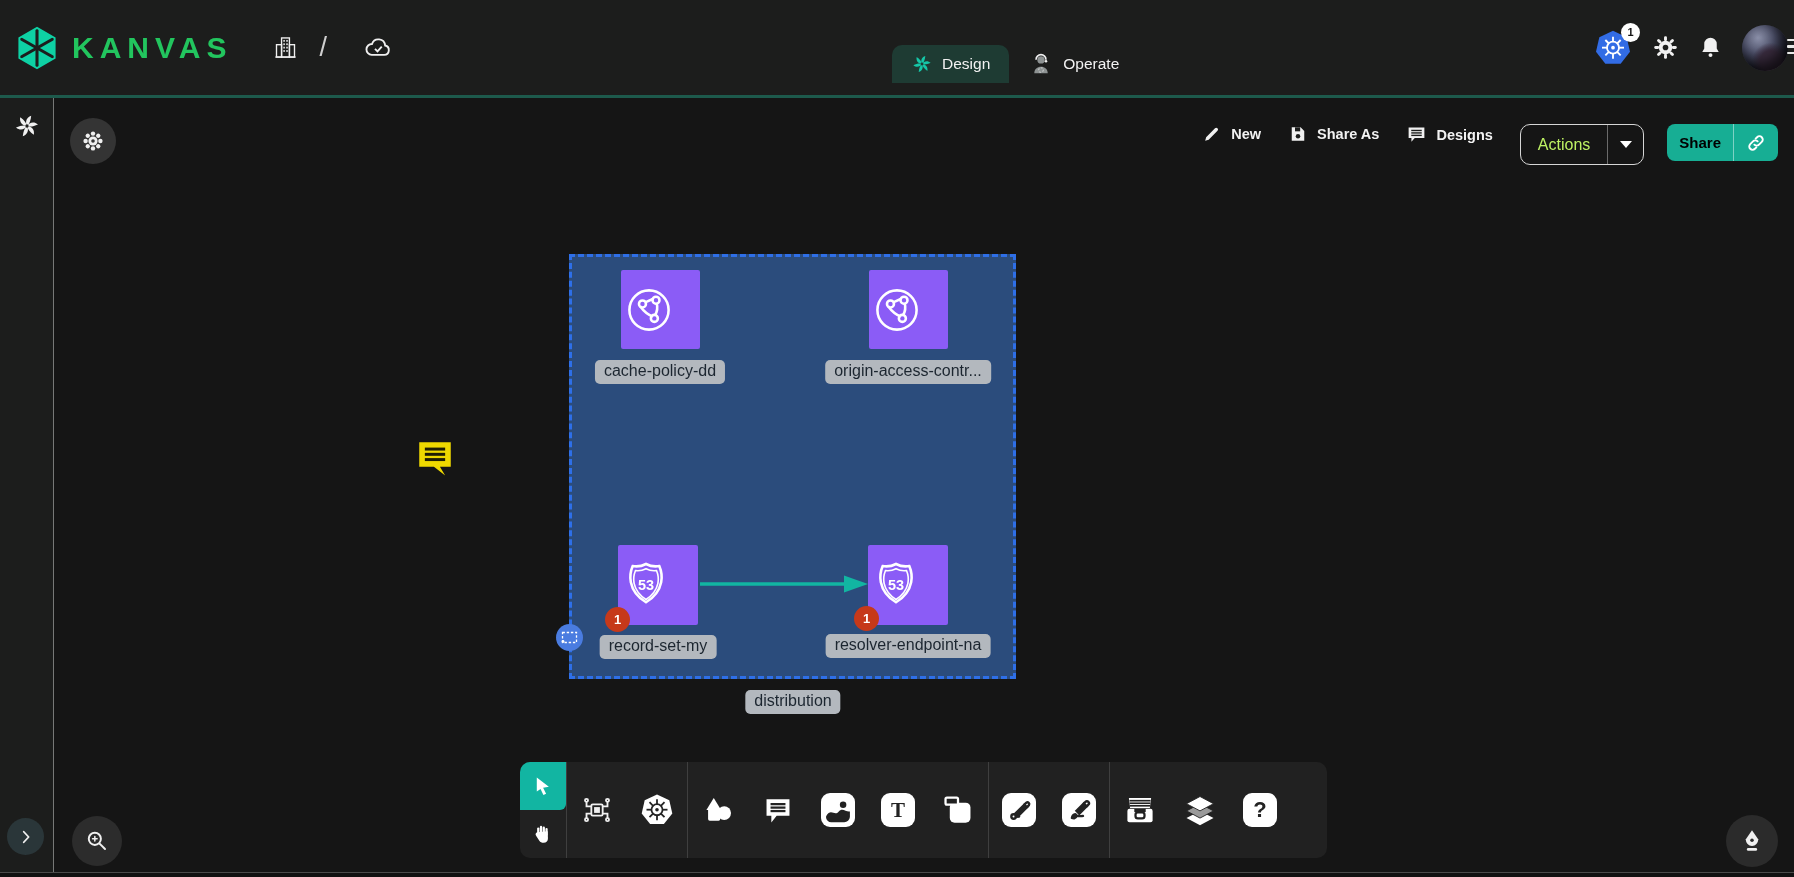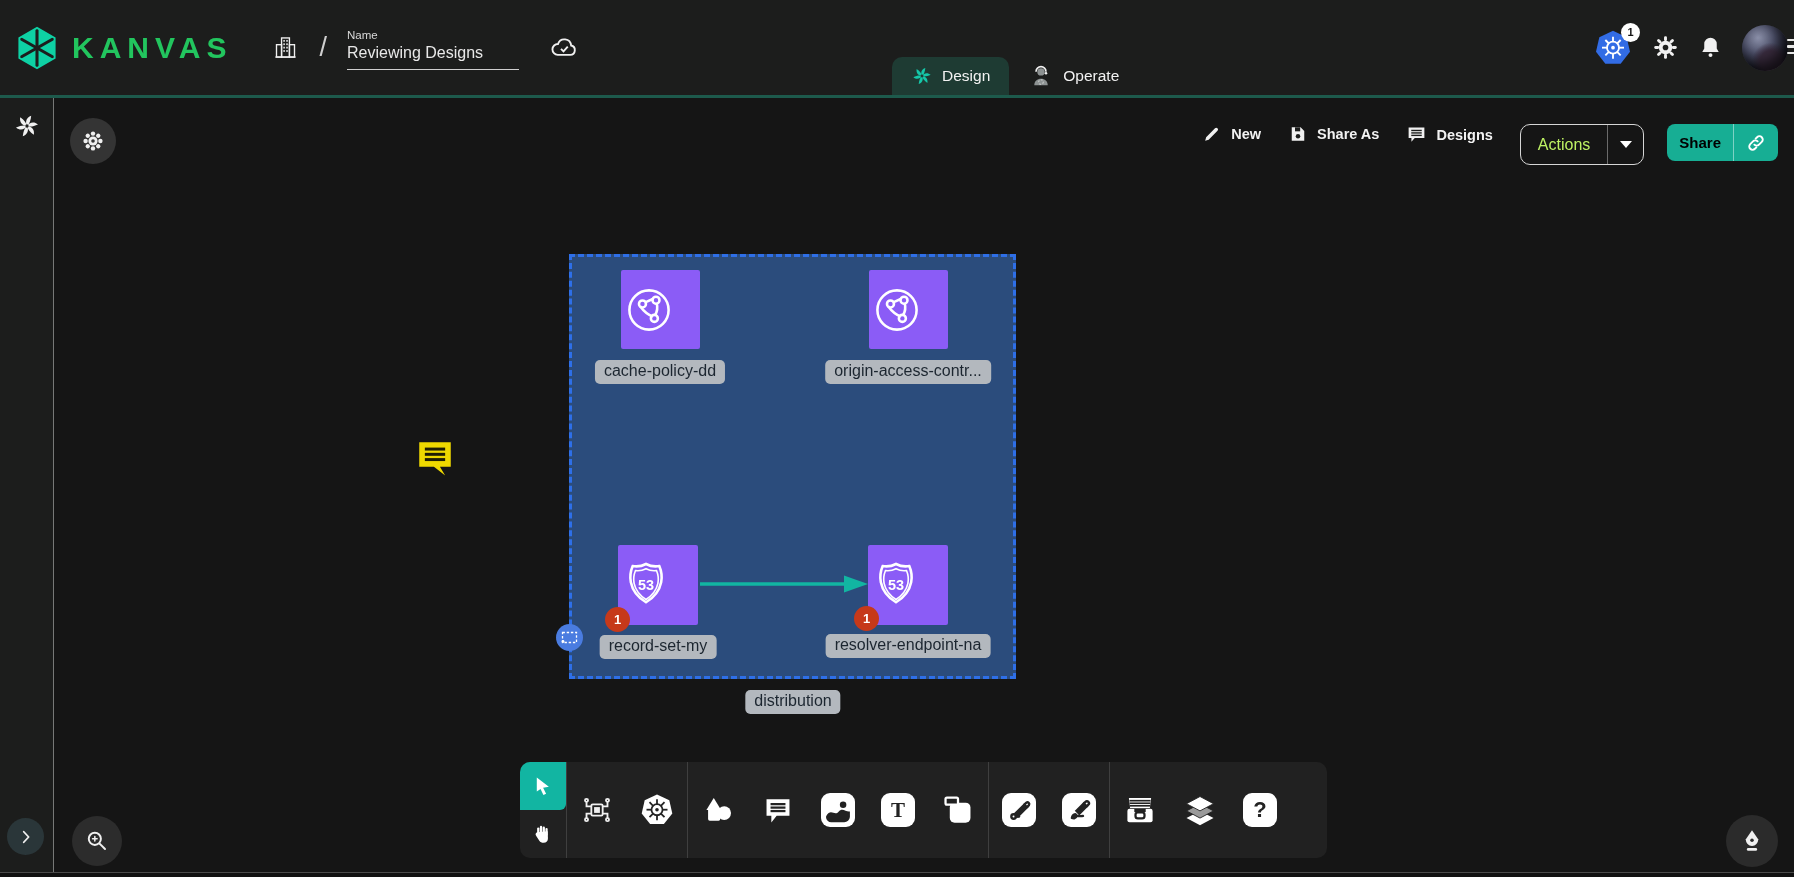--- a/index.html
+++ b/index.html
@@ -31,21 +31,21 @@
   .name-label { font-size:11.5px; color:#d8d8d8; margin-bottom:1px; }
   .name-input {
     background:transparent; border:none; outline:none;
     border-bottom:1px solid #cfcfcf; color:#e8e8e8;
     font-size:16px; width:172px; padding:2px 0 7px 0;
     font-family:"Liberation Sans", sans-serif;
   }
   .cloud-wrap { margin-left:16px; }
 
   .header-tabs {
-    position:absolute; left:892px; bottom:0; display:flex; align-items:flex-end;
+    position:absolute; left:892px; bottom:12px; display:flex; align-items:flex-end;
   }
   .tab {
     height:38px; display:flex; align-items:center; gap:9px;
     padding:0 19px; font-size:15.5px; color:#f2f2f2; cursor:pointer;
   }
   .tab.active { background:#1E3B33; border-radius:10px 10px 0 0; }
 
   .header-right {
     position:absolute; right:6px; top:0; height:95px;
     display:flex; align-items:center; gap:19px;
@@ -209,24 +209,20 @@
           <rect x="10.1" y="8.3" width="1.3" height="1.6"></rect>
             <rect x="12.7" y="8.3" width="1.3" height="1.6"></rect>
           <rect x="10.1" y="11.3" width="1.3" height="1.6"></rect>
             <rect x="12.7" y="11.3" width="1.3" height="1.6"></rect>
           <rect x="10.1" y="14.3" width="1.3" height="1.6"></rect>
             <rect x="12.7" y="14.3" width="1.3" height="1.6"></rect>
         </g>
       </svg>
     </span>
     <span class="crumb-slash">/</span>
-    <div class="name-block">
-      <span class="name-label">Name</span>
-      <input class="name-input" type="text" value="Reviewing Designs" style="">
-    </div>
     <span class="cloud-wrap">
       <svg width="30" height="30" viewBox="0 0 24 24" fill="none" stroke="#f0f0f0" stroke-width="1.5">
         <path d="M7 17.5 h10 a3.8 3.8 0 0 0 .7 -7.5 A5.4 5.4 0 0 0 7.2 8.8 A4.1 4.1 0 0 0 7 17.5 z"></path>
         <polyline points="9.6,12.7 11.6,14.7 15,10.9"></polyline>
       </svg>
     </span>
   </div>
 
   <div class="header-tabs">
     <div class="tab active">

